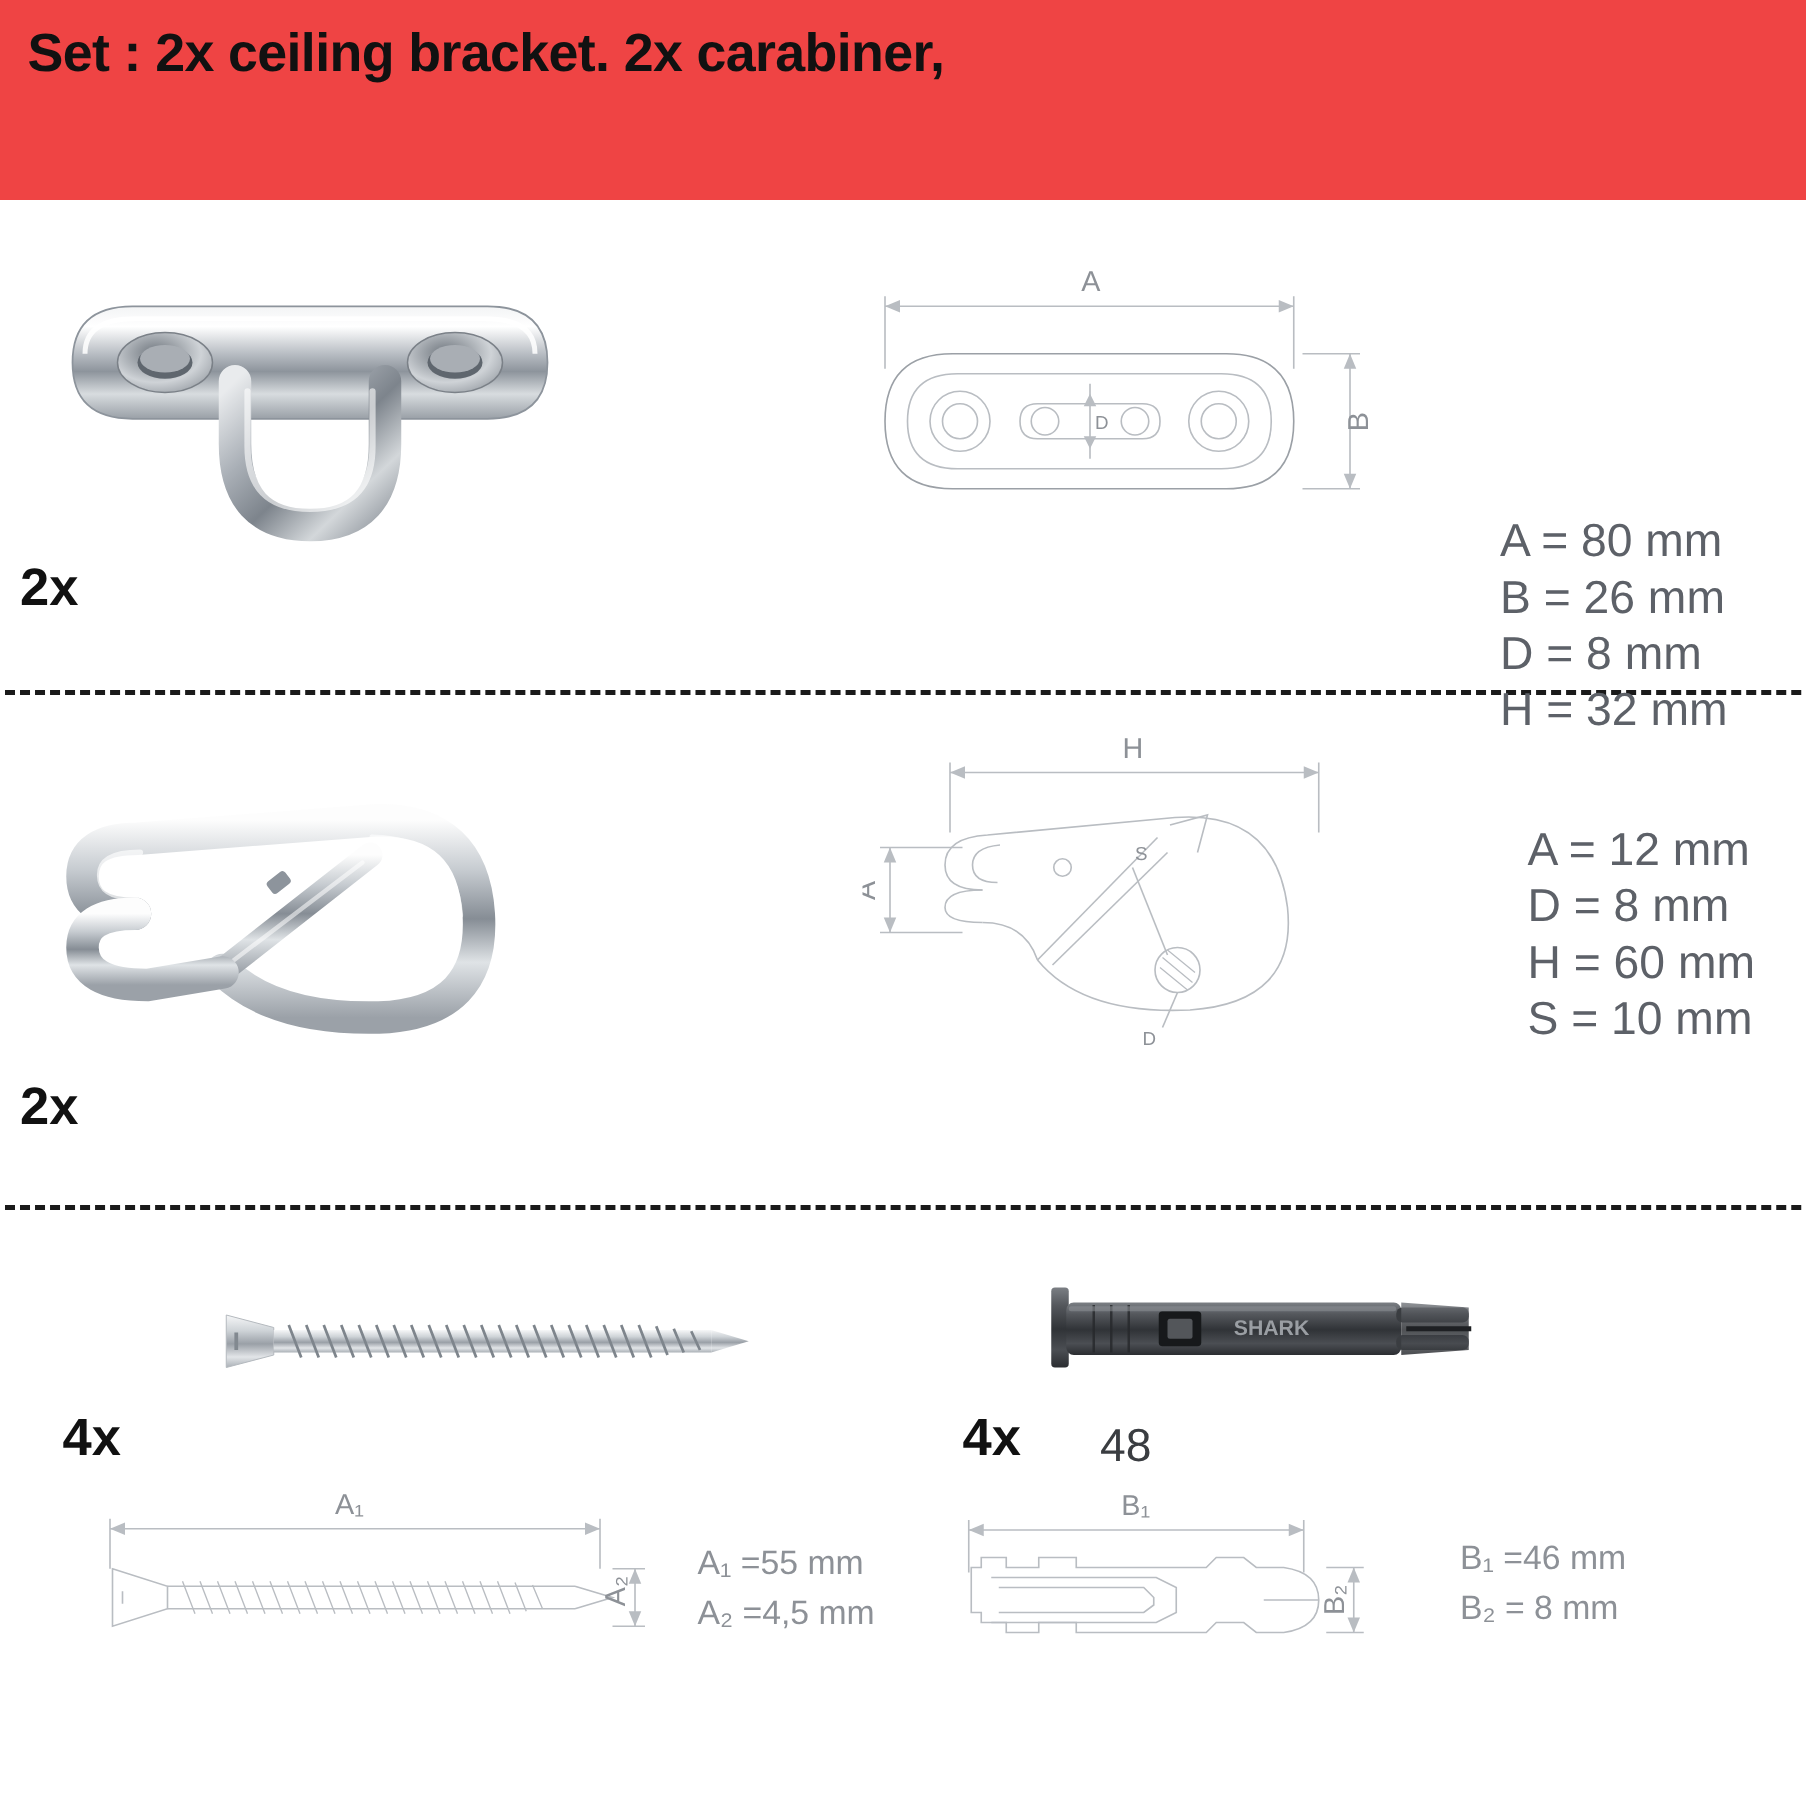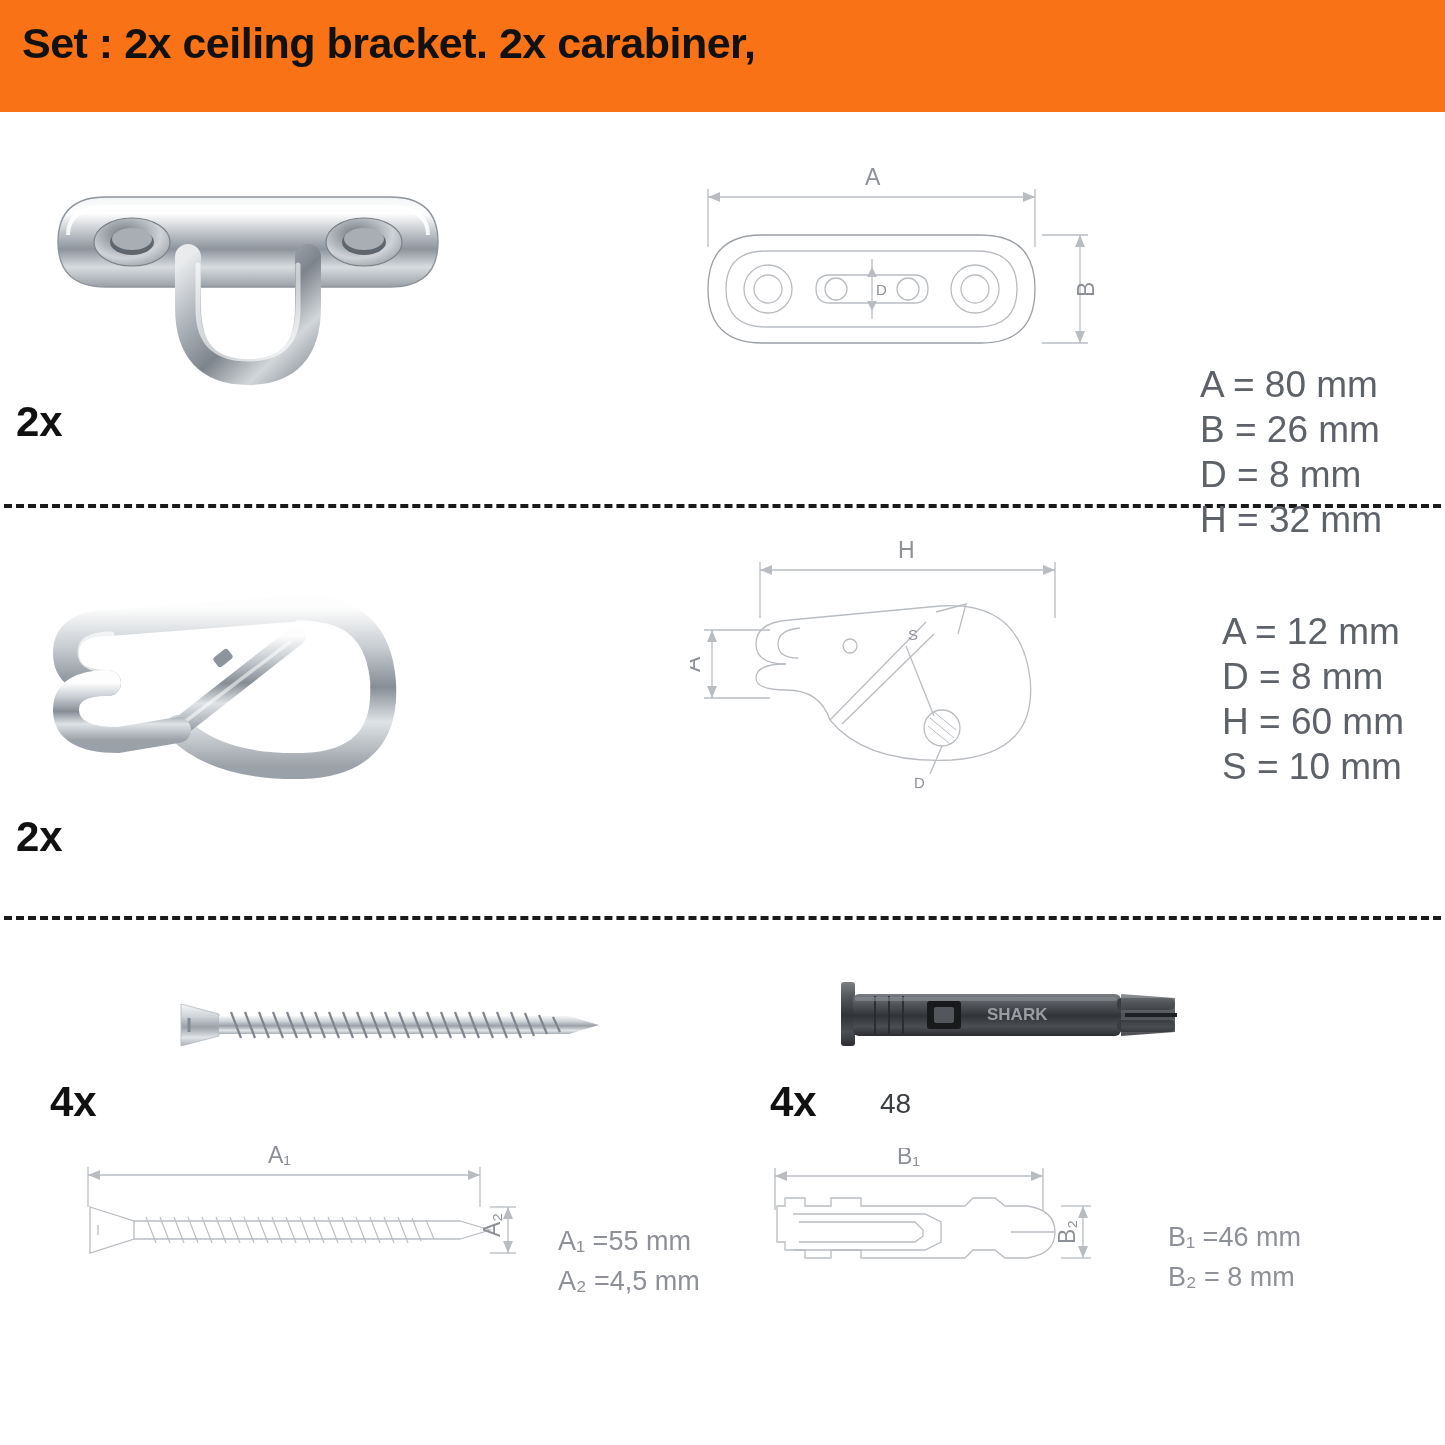--- a/index.html
+++ b/index.html
@@ -11,23 +11,23 @@
     width: 1445px;
     height: 1445px;
     font-family: "Liberation Sans", sans-serif;
     color: #1a1a1a;
     overflow: hidden;
     position: relative;
   }
 
   
   .header {
-    background: #f97316;
+    background: #ef4444;
     width: 100%;
-    height: 112px;
+    height: 160px;
     box-sizing: border-box;
     padding: 16px 22px 0 22px;
   }
   .header-line {
     font-weight: bold;
     font-size: 43px;
     line-height: 54px;
     letter-spacing: -0.5px;
     color: #111111;
     white-space: nowrap;
@@ -56,21 +56,20 @@
     line-height: 45px;
     color: #5d6168;
     white-space: nowrap;
   }
 
   .dim-small {
     font-size: 27px;
     line-height: 40px;
     color: #8d9197;
     white-space: nowrap;
-    margin-top: 39px;
   }
 
   .tech-label {
     font-size: 23px;
     fill: #8d9197;
     font-family: "Liberation Sans", sans-serif;
   }
   .tech-label-sub {
     font-size: 15px;
     fill: #8d9197;
@@ -322,21 +321,21 @@
       <rect x="99" y="39" width="20" height="16" rx="2" fill="#53565a"></rect>
 
       <text x="152" y="52" font-family="Liberation Sans, sans-serif" font-size="17" font-weight="bold" fill="#9a9ea3">SHARK</text>
 
       <rect x="20" y="29" width="262" height="4" rx="2" fill="#8e9298" opacity="0.55"></rect>
     </svg>
   </div>
 
   <div class="abs qty" style="left:50px; top:158px;">4x</div>
   <div class="abs qty" style="left:770px; top:158px;">4x</div>
-  <div class="abs" style="left:880px; top:168px; font-size:28px; color:#3a3d41;">48</div>
+  <div class="abs" style="left:880px; top:168px; font-size:37px; color:#3a3d41;">48</div>
 
   <div class="abs" style="left:60px; top:225px;">
     <svg width="460" height="140" viewBox="0 0 460 140">
       <g stroke="#b9bdc2" fill="none" stroke-width="1.3">
 
         <line x1="28" y1="30" x2="420" y2="30"></line>
         <path d="M28 30 l12 -5 l0 10 z" fill="#b9bdc2" stroke="none"></path>
         <path d="M420 30 l-12 -5 l0 10 z" fill="#b9bdc2" stroke="none"></path>
         <line x1="28" y1="22" x2="28" y2="62"></line>
         <line x1="420" y1="22" x2="420" y2="62"></line>

